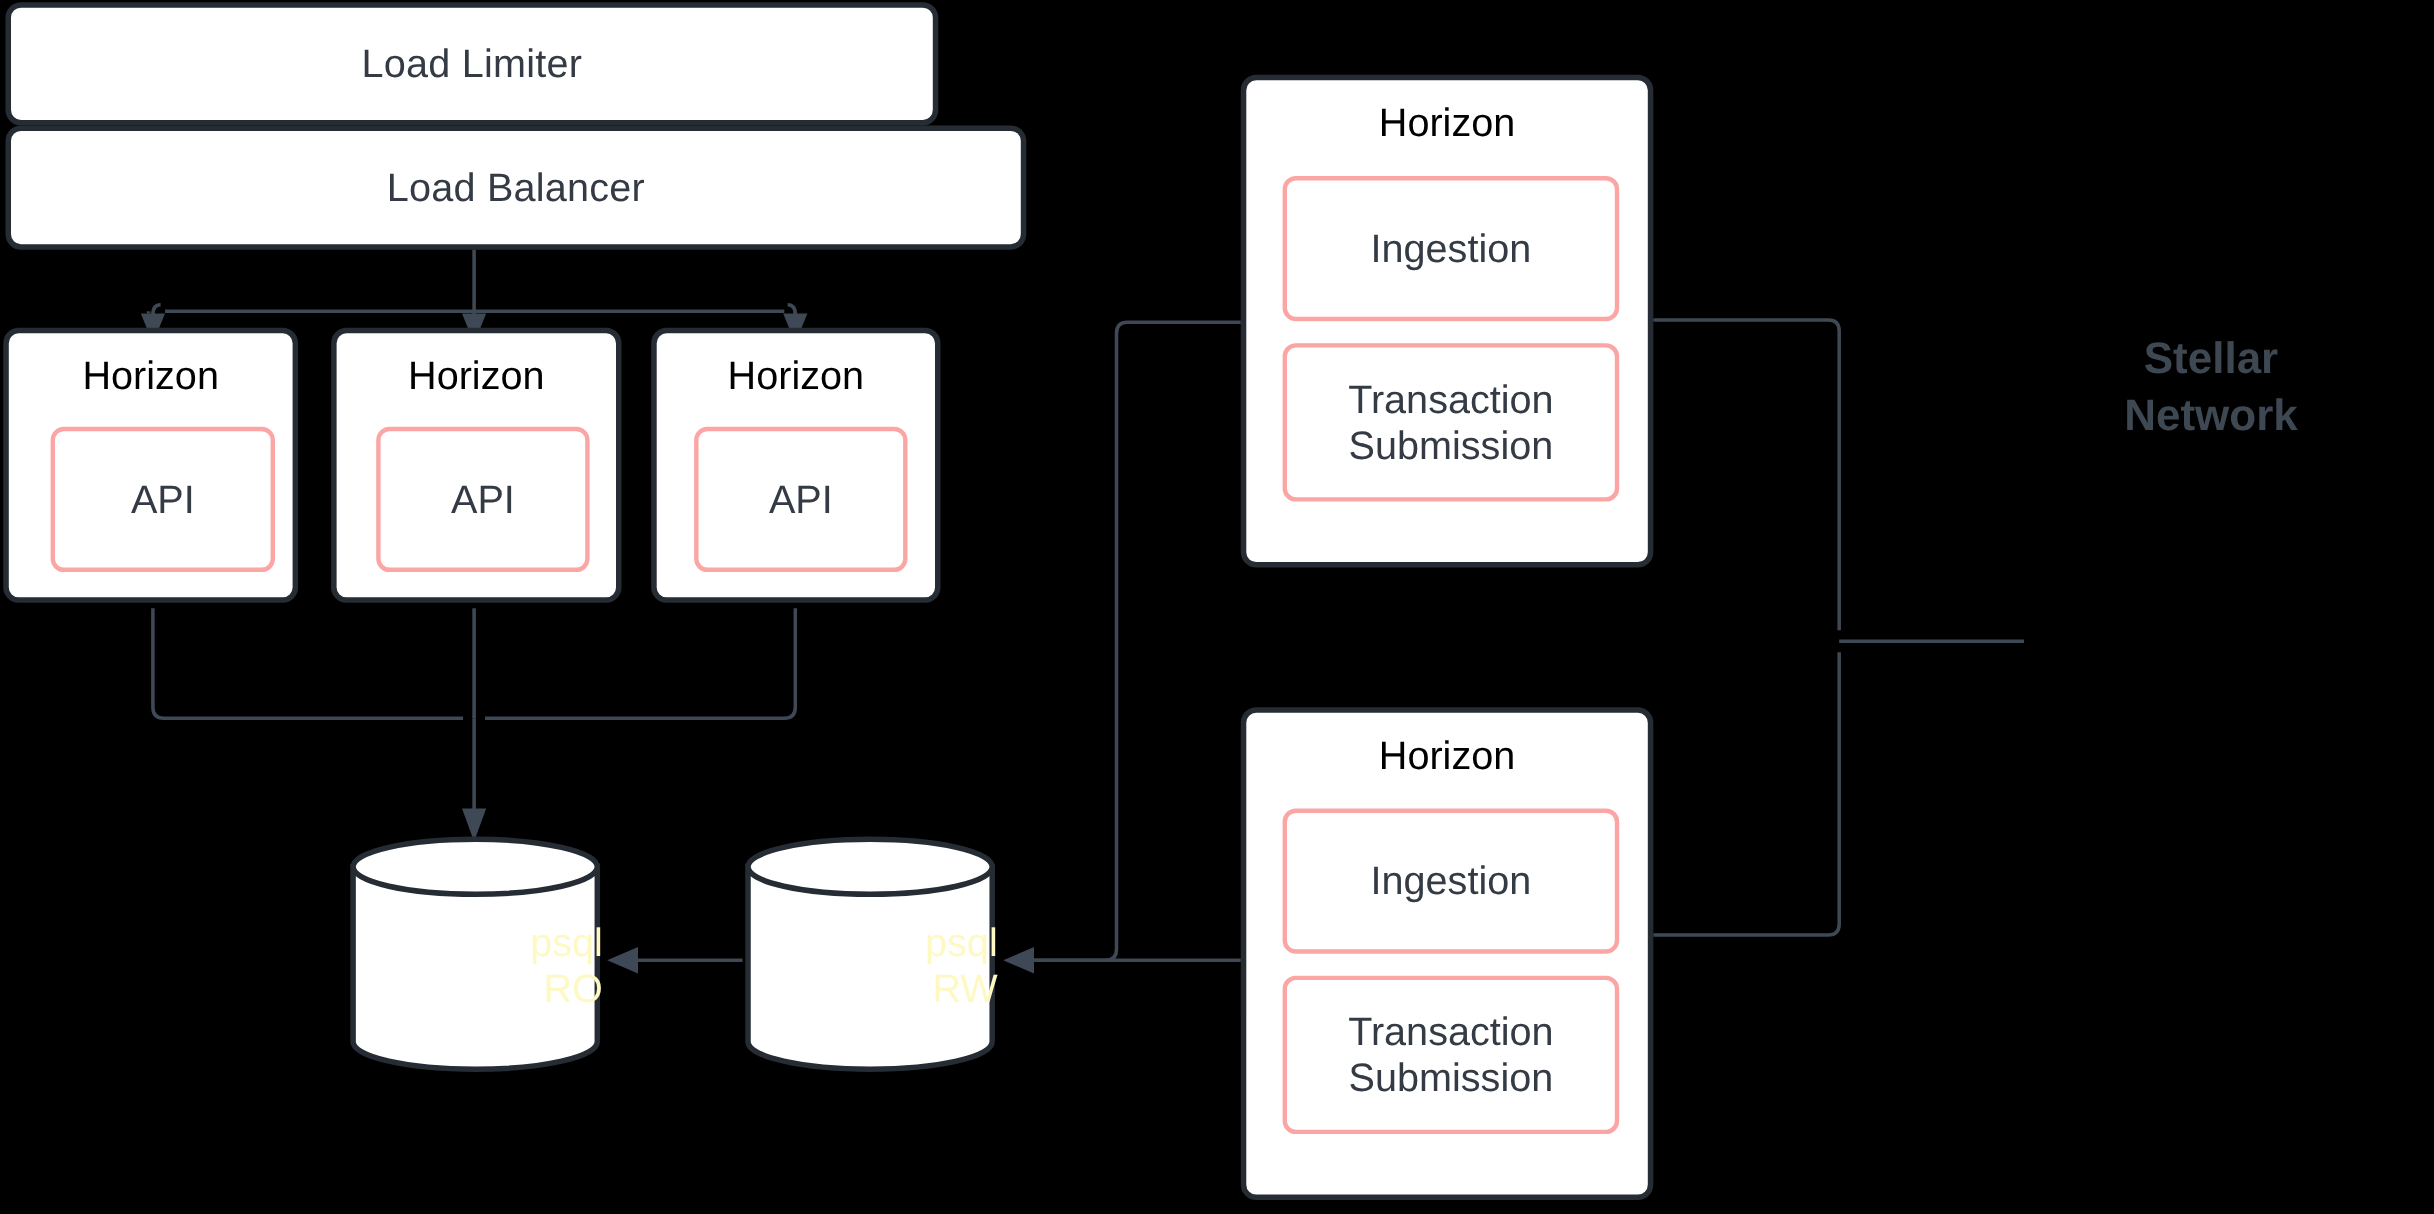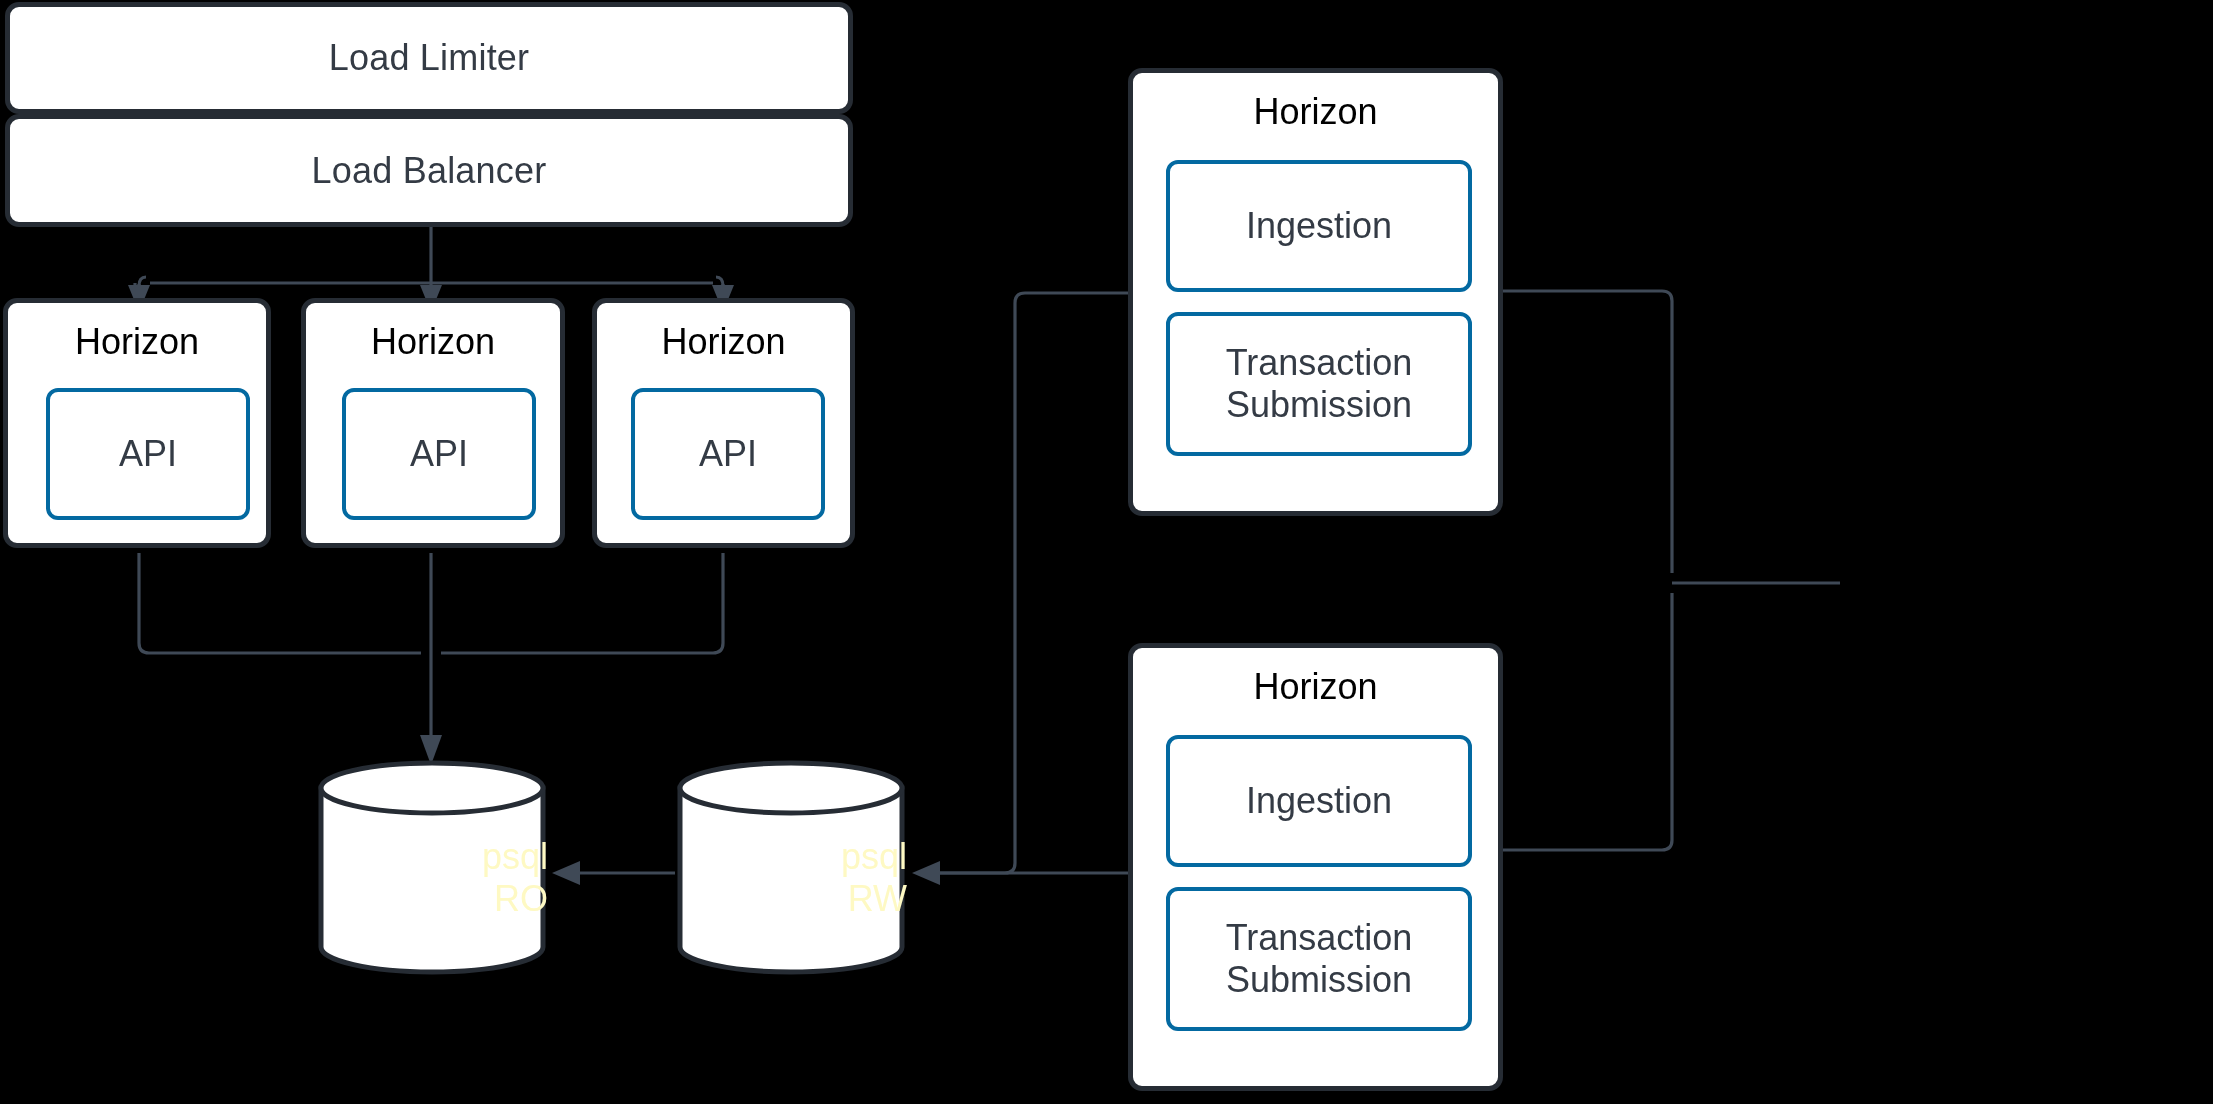--- a/index.html
+++ b/index.html
@@ -47,21 +47,21 @@
   .group-title {
     font-size: 36px;
     line-height: 1.15;
     color: #000000;
     text-align: center;
     margin-top: 18px;
   }
   .inner-node {
     position: absolute;
     background: #ffffff;
-    border: 4px solid #0369a1;
+    border: 4px solid #fca5a5;
     border-radius: 12px;
     box-sizing: border-box;
     display: flex;
     align-items: center;
     justify-content: center;
     text-align: center;
   }
   .inner-label {
     font-size: 36px;
     line-height: 1.18;
@@ -155,21 +155,21 @@
       <path d="M1503,291 L1662,291 Q1672,291 1672,301 L1672,573"></path>
       <path d="M1503,850 L1662,850 Q1672,850 1672,840 L1672,593"></path>
       <path d="M1672,583 L1840,583"></path>
     </g>
   </svg>
 
   <div class="node node-plain" style="left:5px; top:2px; width:848px; height:112px;">
     <span class="node-label">Load Limiter</span>
   </div>
 
-  <div class="node node-plain" style="left:5px; top:114px; width:848px; height:113px;">
+  <div class="node node-plain" style="left:5px; top:114px; width:928px; height:113px;">
     <span class="node-label">Load Balancer</span>
   </div>
 
   <div class="node" style="left:3px; top:298px; width:268px; height:250px;">
     <span class="group-title">Horizon</span>
     <div class="inner-node" style="left:38px; top:85px; width:204px; height:132px;">
       <span class="inner-label">API</span>
     </div>
   </div>
 
@@ -222,14 +222,16 @@
   <div class="node" style="left:1128px; top:643px; width:375px; height:448px;">
     <span class="group-title">Horizon</span>
     <div class="inner-node" style="left:33px; top:87px; width:306px; height:132px;">
       <span class="inner-label">Ingestion</span>
     </div>
     <div class="inner-node" style="left:33px; top:239px; width:306px; height:144px;">
       <span class="inner-label" style="max-width:210px;">Transaction Submission</span>
     </div>
   </div>
 
+  <div class="net-label" style="left:1880px; top:300px; width:260px;">Stellar
+Network</div>
 
 </div>
 
 </body></html>

